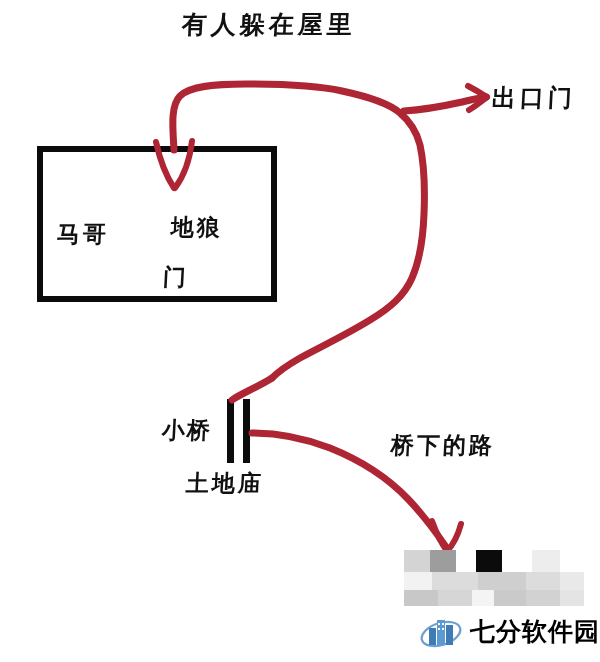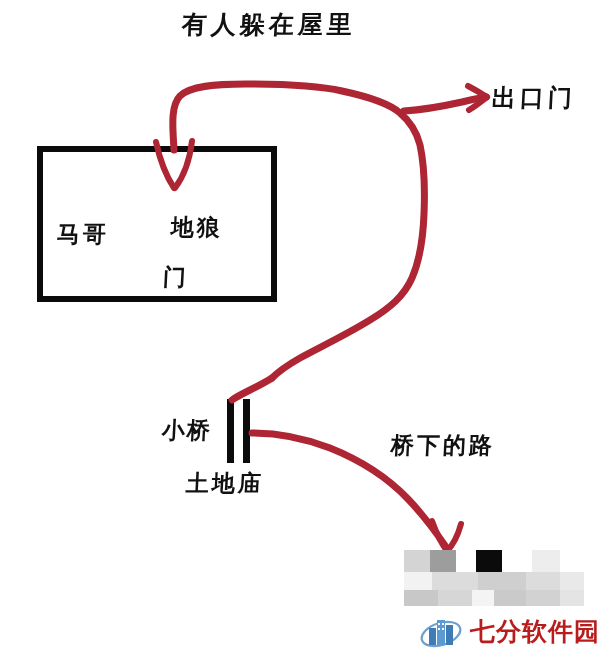--- a/index.html
+++ b/index.html
@@ -220,16 +220,16 @@
     <svg width="42" height="38" viewBox="0 0 42 38">
       <ellipse cx="21" cy="22" rx="20" ry="11" fill="none" stroke="#6fa0cd" stroke-width="2.2" transform="rotate(-18 21 22)"></ellipse>
       <rect x="9" y="16" width="7" height="17" fill="#3f7cb5"></rect>
       <rect x="17" y="8" width="8" height="25" fill="#5b9ad2"></rect>
       <rect x="26" y="13" width="7" height="20" fill="#3f7cb5"></rect>
       <rect x="18" y="11" width="2" height="2" fill="#ffffff"></rect>
       <rect x="22" y="11" width="2" height="2" fill="#ffffff"></rect>
       <rect x="18" y="16" width="2" height="2" fill="#ffffff"></rect>
       <rect x="22" y="16" width="2" height="2" fill="#ffffff"></rect>
     </svg>
-    <span id="watermark-text" style="color: #b91c1c;">七分软件园</span>
+    <span id="watermark-text" style="color: #000000;">七分软件园</span>
   </div>
 
 </div>
 
 </body></html>

